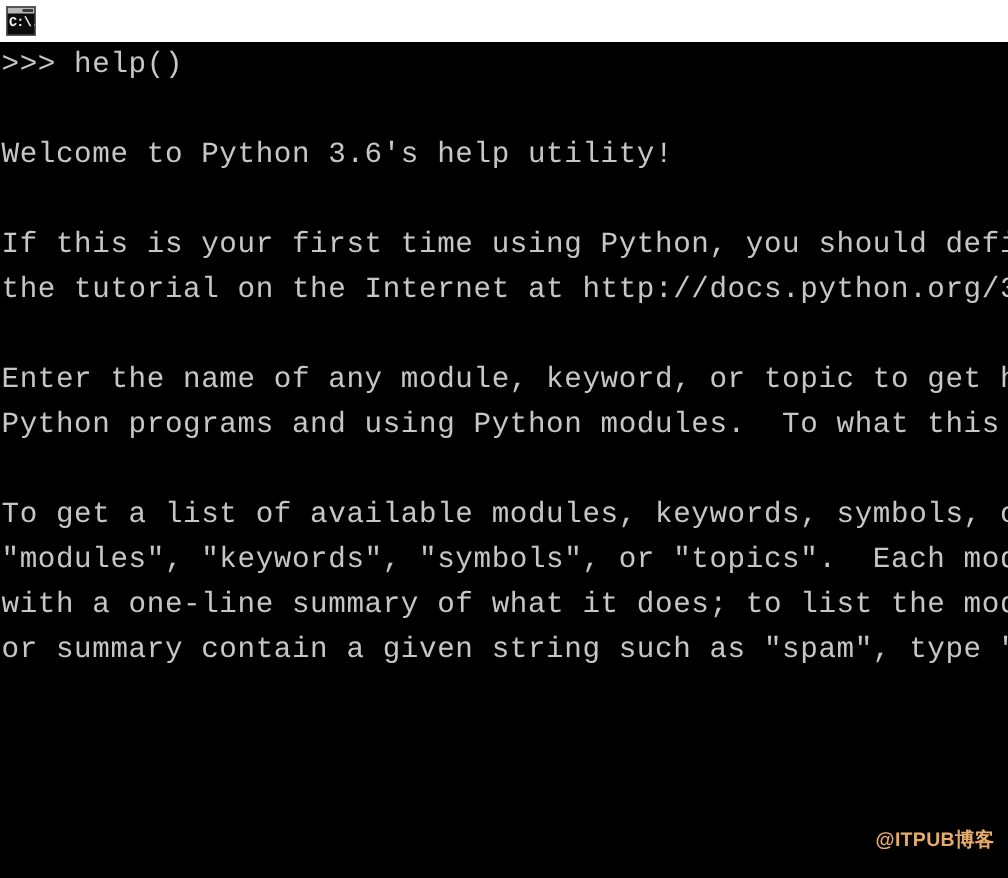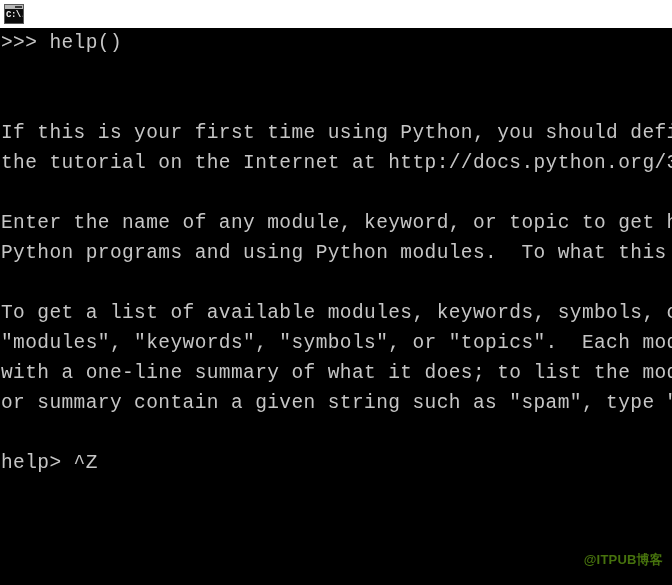--- a/index.html
+++ b/index.html
@@ -106,53 +106,53 @@
     color: transparent;
   }
   
   #watermark {
     position: absolute;
     right: 9px;
     bottom: 16px;
     font-family: "Liberation Sans", sans-serif;
     font-size: 13px;
     font-weight: bold;
-    color: #4d7c0f;
+    color: #fdba74;
     letter-spacing: 0.2px;
     white-space: nowrap;
     opacity: 0.92;
   }
 </style>
 </head>
 <body>
 
 <div id="window">
 
   <div id="titlebar">
     <span id="app-icon">
       <span class="icon-topbar"></span>
       <span class="icon-text">C:\.</span>
     </span>
   </div>
 
   <div id="console">
       <div class="console-line">&gt;&gt;&gt; help()</div>
       <div class="console-line blank"></div>
+      <div class="console-line">Welcome to Python 3.6's help utility!</div>
       <div class="console-line blank"></div>
       <div class="console-line">If this is your first time using Python, you should defi</div>
       <div class="console-line">the tutorial on the Internet at http://docs.python.org/3</div>
       <div class="console-line blank"></div>
       <div class="console-line">Enter the name of any module, keyword, or topic to get h</div>
       <div class="console-line">Python programs and using Python modules.  To what this </div>
       <div class="console-line blank"></div>
       <div class="console-line">To get a list of available modules, keywords, symbols, o</div>
       <div class="console-line">"modules", "keywords", "symbols", or "topics".  Each mod</div>
       <div class="console-line">with a one-line summary of what it does; to list the mod</div>
       <div class="console-line">or summary contain a given string such as "spam", type "</div>
       <div class="console-line blank"></div>
-      <div class="console-line">help&gt; ^Z</div>
       <div class="console-line blank"></div>
       <div class="console-line">You are now leaving help and returning to the Python int</div>
     </div>
 
   <div id="watermark">@ITPUB博客</div>
 
 </div>
 
 </body></html>

